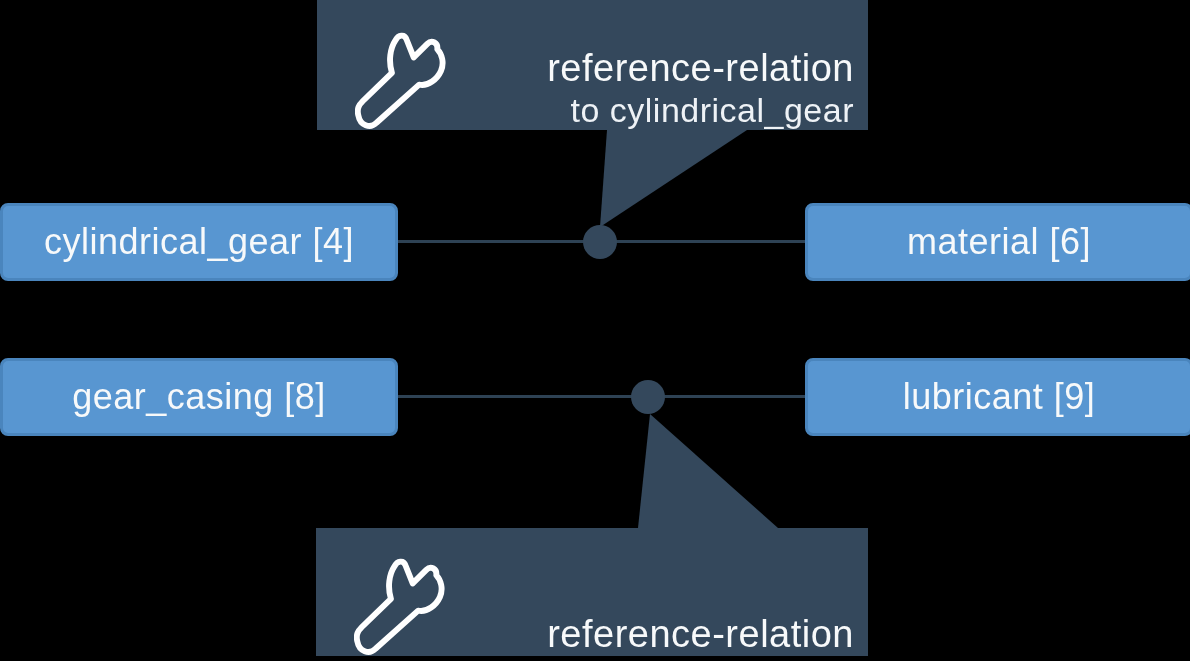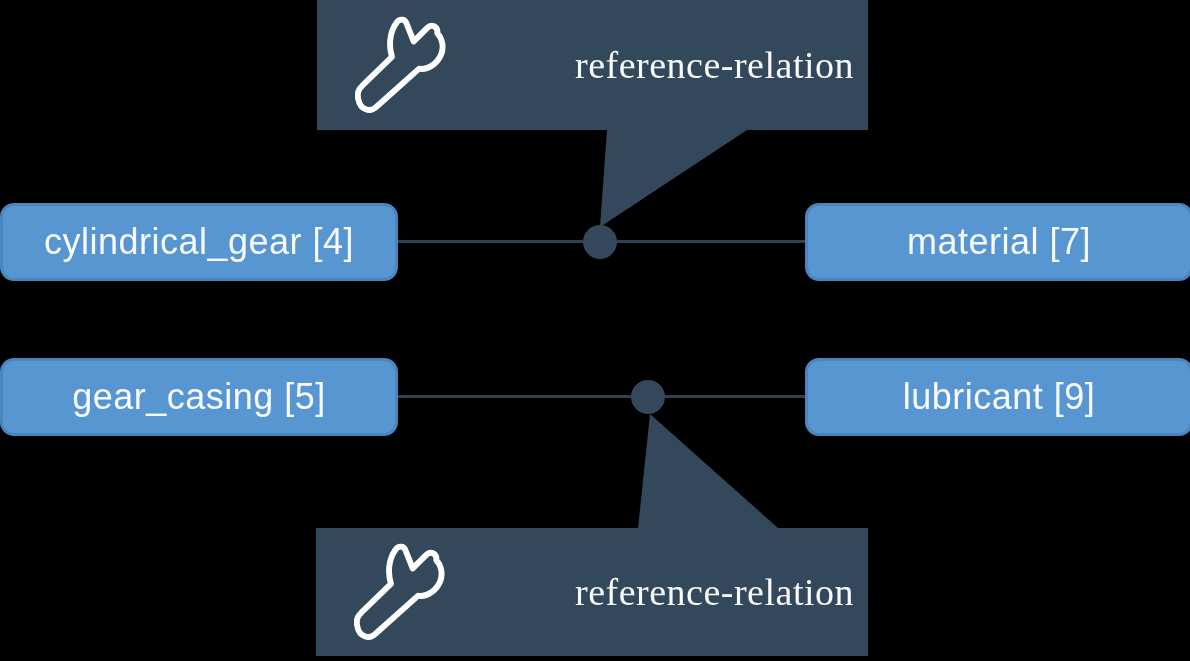--- a/index.html
+++ b/index.html
@@ -16,42 +16,41 @@
     left: 0; top: 0;
     width: 1190px; height: 661px;
     display: block;
   }
   
   .node {
     position: absolute;
     height: 72px;
     background: var(--node-fill, #5896d1);
     border: 3px solid var(--node-border, #4a85bd);
-    border-radius: 14px;
+    border-radius: 8px;
     display: flex;
     align-items: center;
     justify-content: center;
     color: var(--text, #f7f9fa);
     font-size: 36px;
     font-weight: 300;
     letter-spacing: 0.5px;
     box-sizing: content-box;
   }
   .node.left  { left: 0;     width: 392px; }
   .node.right { left: 805px; width: 382px; }
   .node.row1 { top: 203px; }
   .node.row2 { top: 358px; }
 
   
   .callout {
     position: absolute;
     background: var(--callout-bg, #34485c);
     display: flex;
-    align-items: center;
-    font-family: Liberation Serif, serif;
+    align-items: flex-end;
   }
   .callout.top    { left: 317px; top: 0;     width: 551px; height: 130px; }
   .callout.bottom { left: 316px; top: 528px; width: 552px; height: 128px; }
   .callout .wrench {
     width: 92px; height: 98px;
     margin-left: 38px;
     flex: 0 0 auto;
   }
   .callout .texts {
     flex: 1 1 auto;
@@ -74,24 +73,24 @@
     <polygon points="607,130 747,130 600,227" fill="#34485c"></polygon>
     <polygon points="638,528 778,528 650,414" fill="#34485c"></polygon>
     <circle cx="600" cy="242" r="17" fill="#34485c"></circle>
     <circle cx="648" cy="397" r="17" fill="#34485c"></circle>
   </svg>
 
   <div class="node left row1">
     <span>cylindrical_gear [4]</span>
   </div>
   <div class="node right row1">
-    <span>material [7]</span>
+    <span>material [6]</span>
   </div>
   <div class="node left row2">
-    <span>gear_casing [5]</span>
+    <span>gear_casing [8]</span>
   </div>
   <div class="node right row2">
     <span>lubricant [9]</span>
   </div>
 
   <div class="callout top">
     <svg class="wrench" viewBox="0 0 100 108">
       <path d="M 44,9
                C 47,3 54,2 56,8
                L 64,28
@@ -101,20 +100,21 @@
                C 90,52 80,60 70,58
                L 23,100
                C 16,107 5,103 3,92
                C 1,84 4,80 8,76
                L 40,45
                C 36,32 38,18 44,9
                Z" fill="none" stroke="#ffffff" stroke-width="6.5" stroke-linejoin="round" stroke-linecap="round"></path>
     </svg>
     <div class="texts">
       <div class="line1">reference-relation</div>
+      <div class="line2">to cylindrical_gear</div>
     </div>
   </div>
 
   <div class="callout bottom">
     <svg class="wrench" viewBox="0 0 100 108">
       <path d="M 44,9
                C 47,3 54,2 56,8
                L 64,28
                L 79,13
                C 84,8 91,12 90,19

